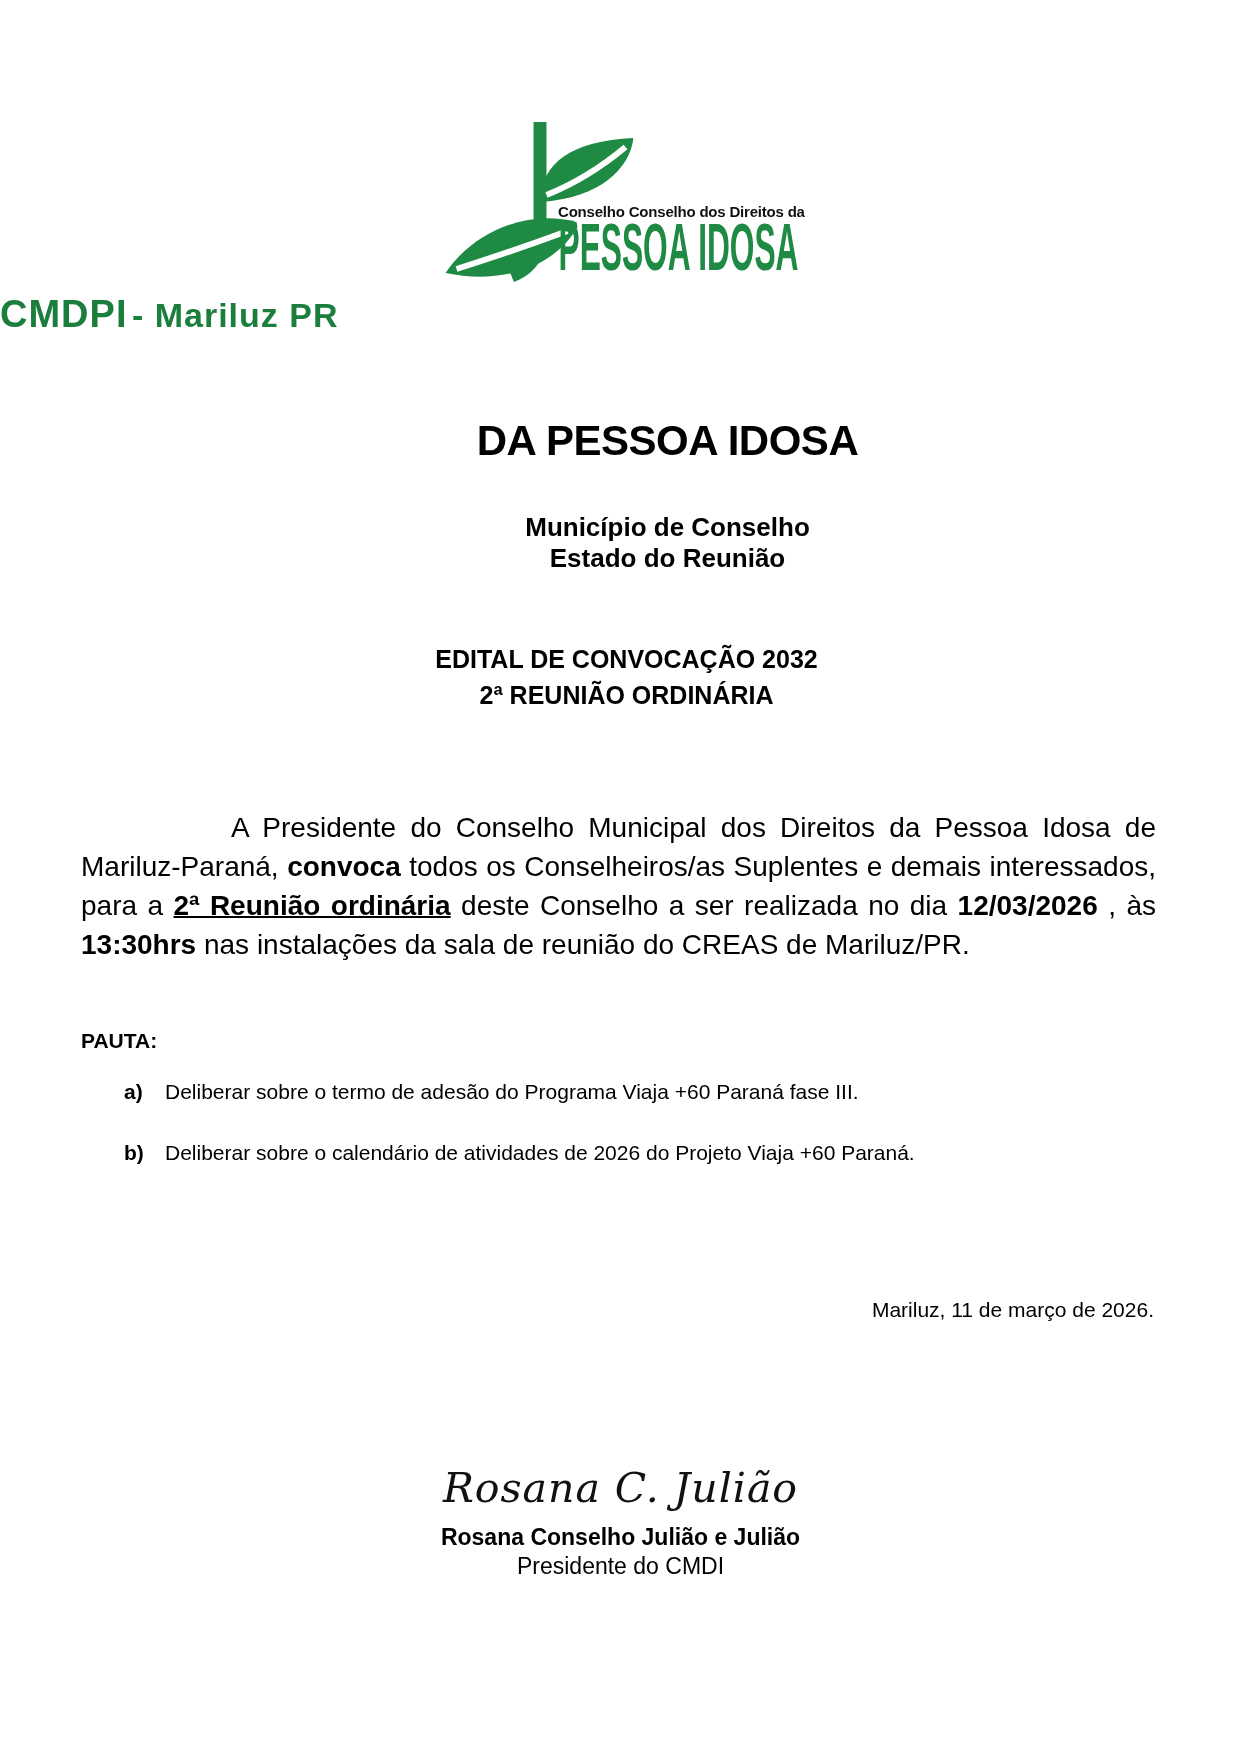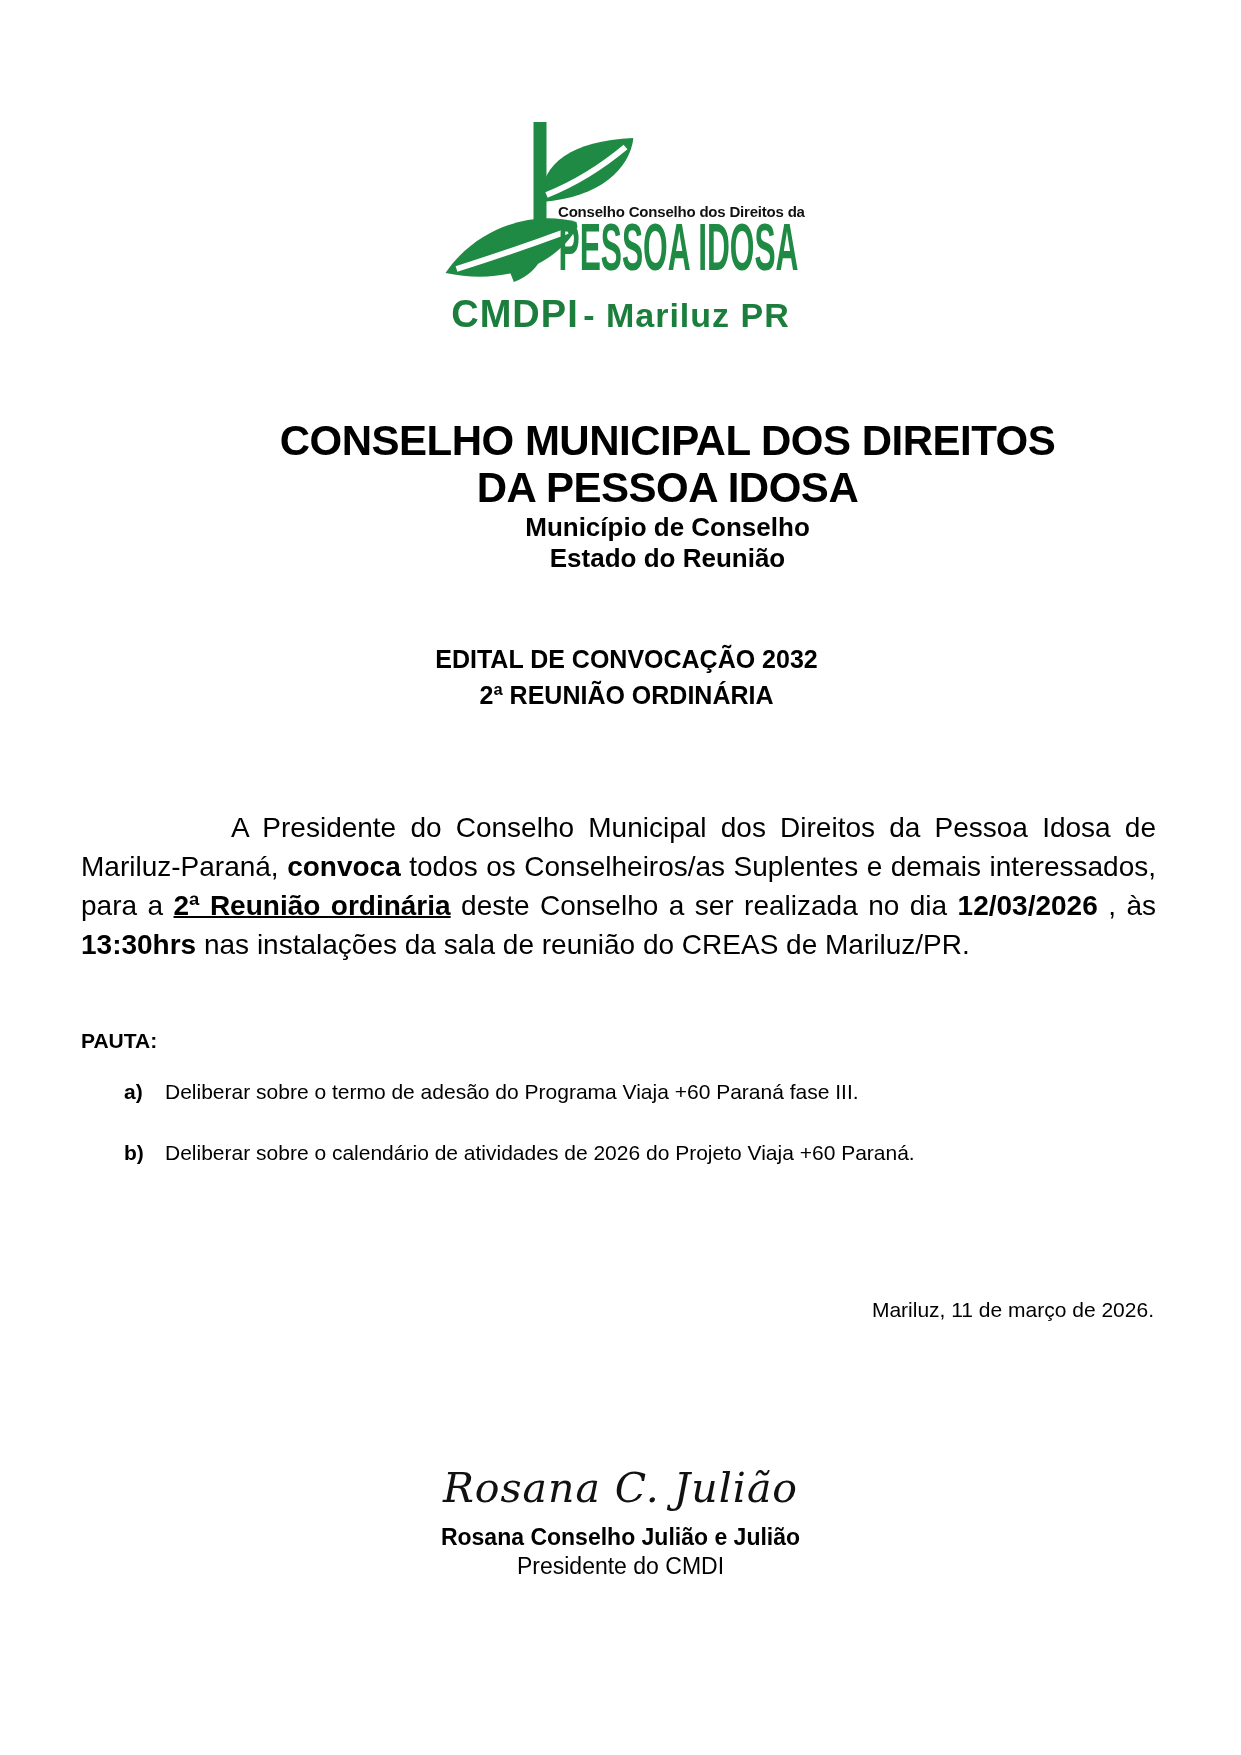--- a/index.html
+++ b/index.html
@@ -40,21 +40,21 @@
     color: #1f8a44;
     white-space: nowrap;
     transform: scaleX(0.48);
     transform-origin: left center;
   }
   .cmdpi {
     position: absolute;
     top: 293px;
     left: 0;
     width: 100%;
-    text-align: center;
+    text-align: left;
     color: #1b7e3c;
     font-weight: bold;
     white-space: nowrap;
   }
   .cmdpi .abbr { font-size: 38px; letter-spacing: 1px; }
   .cmdpi .suffix { font-size: 34px; letter-spacing: 1px; }
 
   
   .title-block {
     position: absolute;
@@ -181,21 +181,20 @@
       <div class="logo-big">PESSOA IDOSA</div>
     </div>
   </div>
 
   <div class="cmdpi">
     <span class="abbr">CMDPI</span>
     <span class="suffix">- Mariluz PR</span>
   </div>
 
   <div class="title-block">
-    <div class="title-line">CONSELHO MUNICIPAL DOS DIREITOS</div>
     <div class="title-line">DA PESSOA IDOSA</div>
   </div>
 
   <div class="subtitle-block">
     <div class="subtitle-line">Município de Conselho</div>
     <div class="subtitle-line">Estado do Reunião</div>
   </div>
 
   <div class="edital-line1">EDITAL DE CONVOCAÇÃO 2032</div>
   <div class="edital-line2">2ª REUNIÃO ORDINÁRIA</div>

